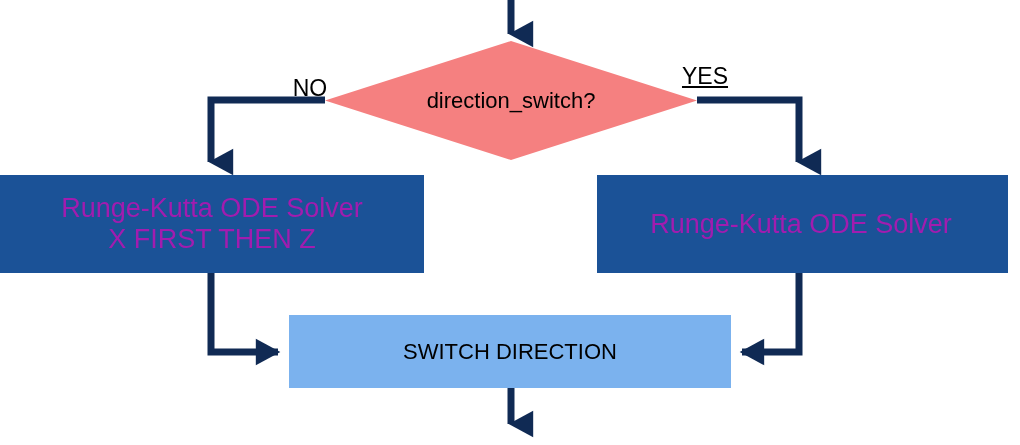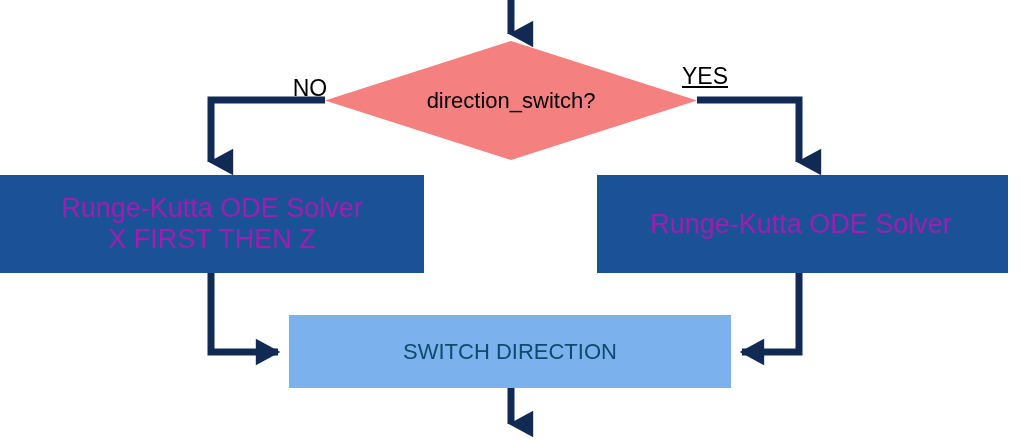--- a/index.html
+++ b/index.html
@@ -29,21 +29,21 @@
     justify-content: center;
     text-align: center;
     pointer-events: none;
     line-height: 1.14;
   }
   .proc-label {
     color: #a21caf;
     font-size: 27px;
   }
   .switch-label {
-    color: #0c4a6e;
+    color: #000000;
     font-size: 22px;
   }
   .decision-label {
     color: #000000;
     font-size: 22px;
   }
   .branch-label {
     position: absolute;
     color: #000000;
     font-size: 23px;

